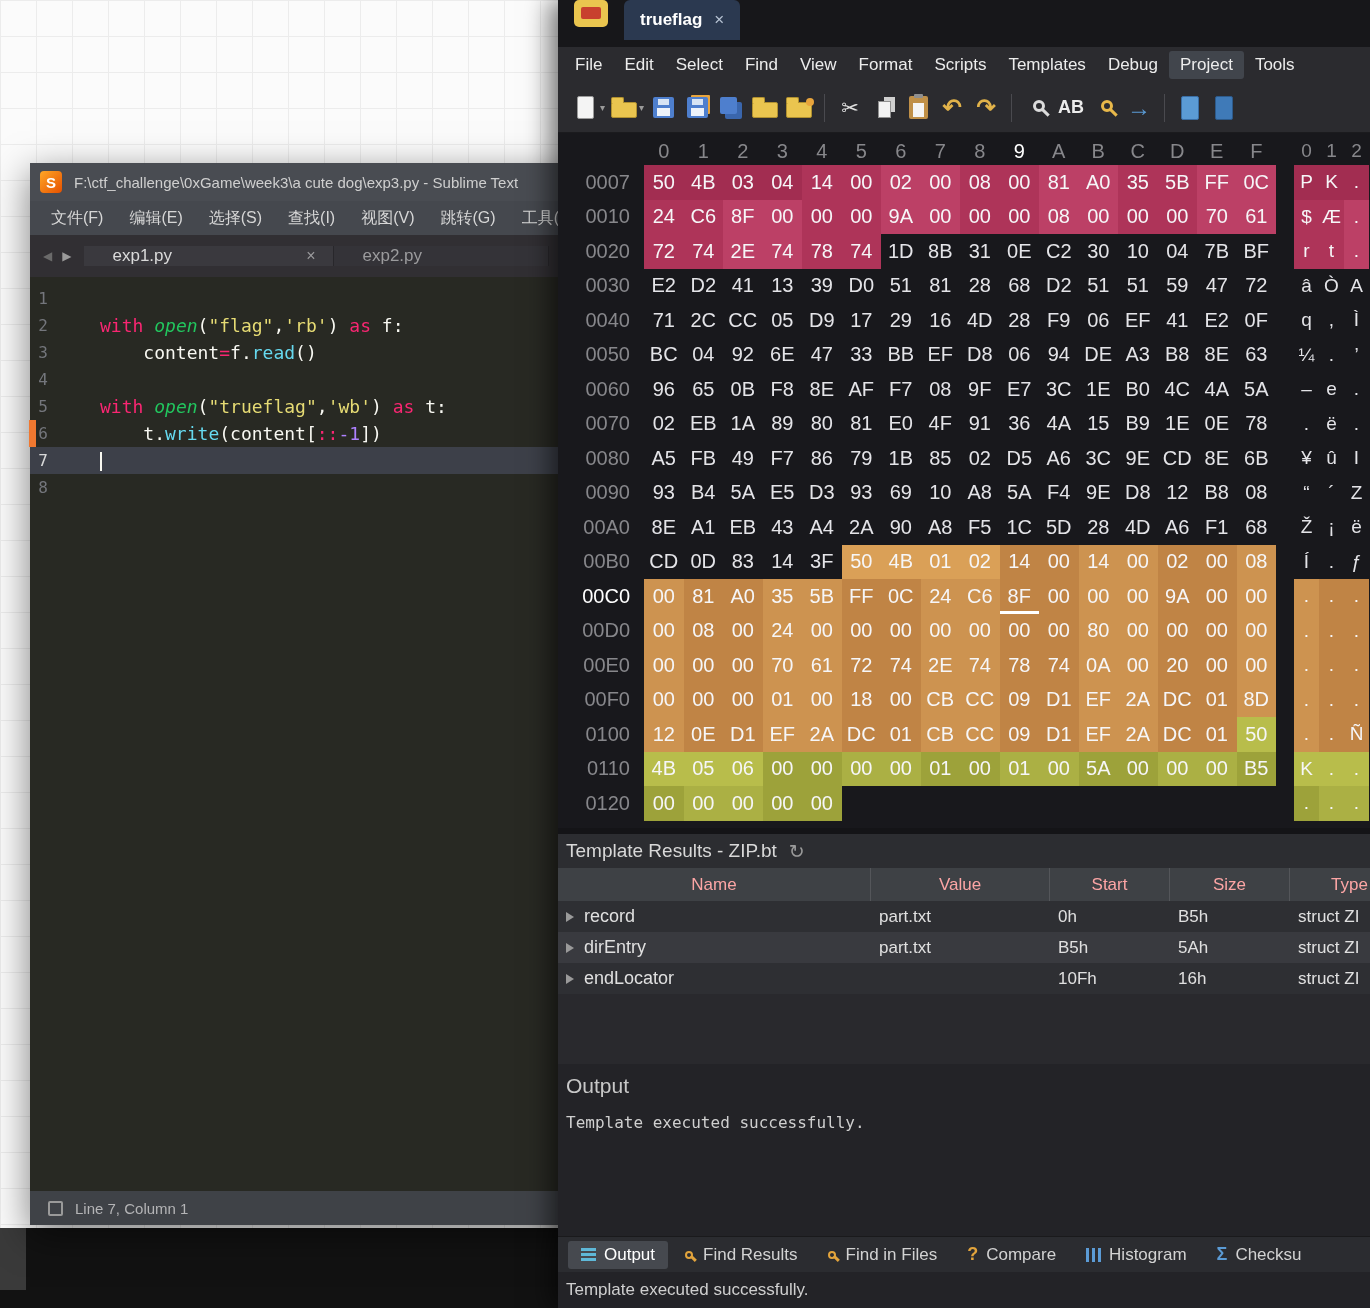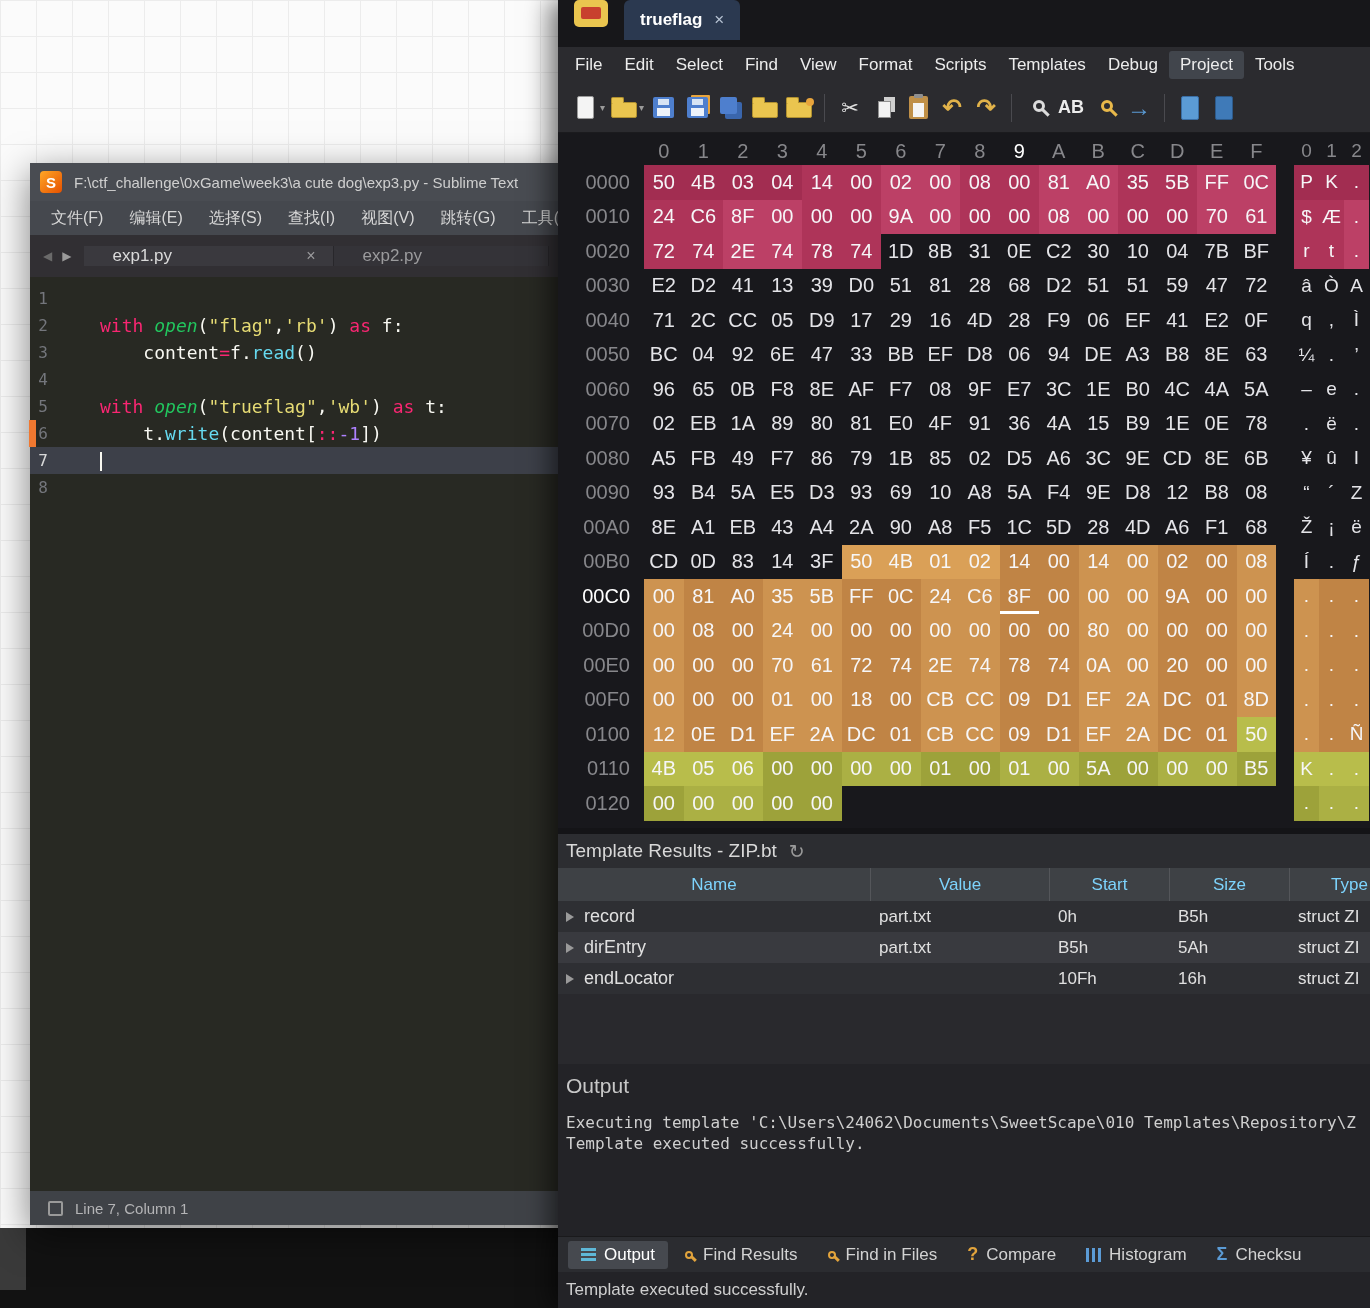--- a/index.html
+++ b/index.html
@@ -103,21 +103,21 @@
   .cursor{box-shadow:inset 0 -3px 0 #ffffff;}
 
   .ot-split{height:6px;background:#141417;flex:none;}
   .ot-tmpl-head{height:34px;background:#2c2d31;display:flex;align-items:center;padding-left:8px;flex:none;}
   .ot-tmpl-head .title{font-size:19px;color:#d8d8d8;}
   .refresh{color:#9a9a9a;font-size:19px;margin-left:12px;}
   .ot-table{height:196px;background:#29292d;flex:none;display:flex;flex-direction:column;}
   .trow{display:flex;height:31px;flex:none;align-items:stretch;}
   .trow.thead{height:33px;background:#3e4145;}
   .tcell{display:flex;align-items:center;font-size:17px;color:#e0e0e0;padding-left:8px;overflow:hidden;white-space:nowrap;}
-  .thead .tcell{justify-content:center;color:#7dd3fc;border-right:1px solid #54565a;padding-left:0;}
+  .thead .tcell{justify-content:center;color:#fca5a5;border-right:1px solid #54565a;padding-left:0;}
   .c0{flex:0 0 313px;} .c1{flex:0 0 179px;} .c2{flex:0 0 120px;} .c3{flex:0 0 120px;} .c4{flex:1 0 120px;}
   .trow.even{background:#2e2f33;} .trow.odd{background:#393a3f;}
   .namecell{padding-left:8px;}
   .arrow{width:0;height:0;border-left:8px solid #9a9a9a;border-top:5px solid transparent;border-bottom:5px solid transparent;margin-right:10px;flex:none;}
   .trow .tcell.c0 .nm{font-size:18px;}
   .ot-output{flex:1;background:#232327;padding:10px 0 0 8px;overflow:hidden;}
   .ot-output-title{font-size:21px;color:#c8c8c8;}
   #otConsole{margin-top:14px;font-family:"DejaVu Sans Mono",monospace;font-size:16px;color:#cfcfcf;line-height:21px;white-space:pre;overflow:hidden;}
   .ot-bottomtabs{height:36px;background:#2b2c30;border-top:1px solid #1a1a1c;display:flex;align-items:center;padding-left:8px;flex:none;}
   .bt-tab{display:inline-flex;align-items:center;padding:0 13px;height:28px;margin:0 2px;color:#d2d2d2;font-size:17px;white-space:nowrap;}
@@ -297,21 +297,21 @@
           <span class="byte">C</span>
           <span class="byte">D</span>
           <span class="byte">E</span>
           <span class="byte">F</span>
           <span class="gapcol"></span>
           <span class="charc">0</span>
           <span class="charc">1</span>
           <span class="charc">2</span>
         </div>
         <div class="hexrow">
-          <span class="addr">0000</span>
+          <span class="addr">0007</span>
           <span class="byte bg-red bg-red-sig">50</span>
           <span class="byte bg-red bg-red-sig">4B</span>
           <span class="byte bg-red bg-red-sig">03</span>
           <span class="byte bg-red bg-red-sig">04</span>
           <span class="byte bg-red">14</span>
           <span class="byte bg-red">00</span>
           <span class="byte bg-red bg-red-b1">02</span>
           <span class="byte bg-red bg-red-b1">00</span>
           <span class="byte bg-red">08</span>
           <span class="byte bg-red">00</span>
@@ -780,21 +780,21 @@
             <span class="nm">endLocator</span>
           </span>
           <span class="tcell c1"></span>
           <span class="tcell c2">10Fh</span>
           <span class="tcell c3">16h</span>
           <span class="tcell c4">struct ZI</span>
         </div>
       </div>
     <div class="ot-output">
       <div class="ot-output-title">Output</div>
-      <div id="otConsole"><div>Executing template 'C:\Users\24062\Documents\SweetScape\010 Templates\Repository\Z</div><div>Template executed successfully.</div></div>
+      <div id="otConsole"><div>Template executed successfully.</div></div>
     </div>
     <div class="ot-bottomtabs" id="otBottomTabs">
         <div class="bt-tab selected">
           <span class="bt-ic ic-output-lines"></span>
           <span>Output</span>
         </div>
         <div class="bt-tab">
           <span class="bt-ic ic-magnifier"></span>
           <span>Find Results</span>
         </div>

